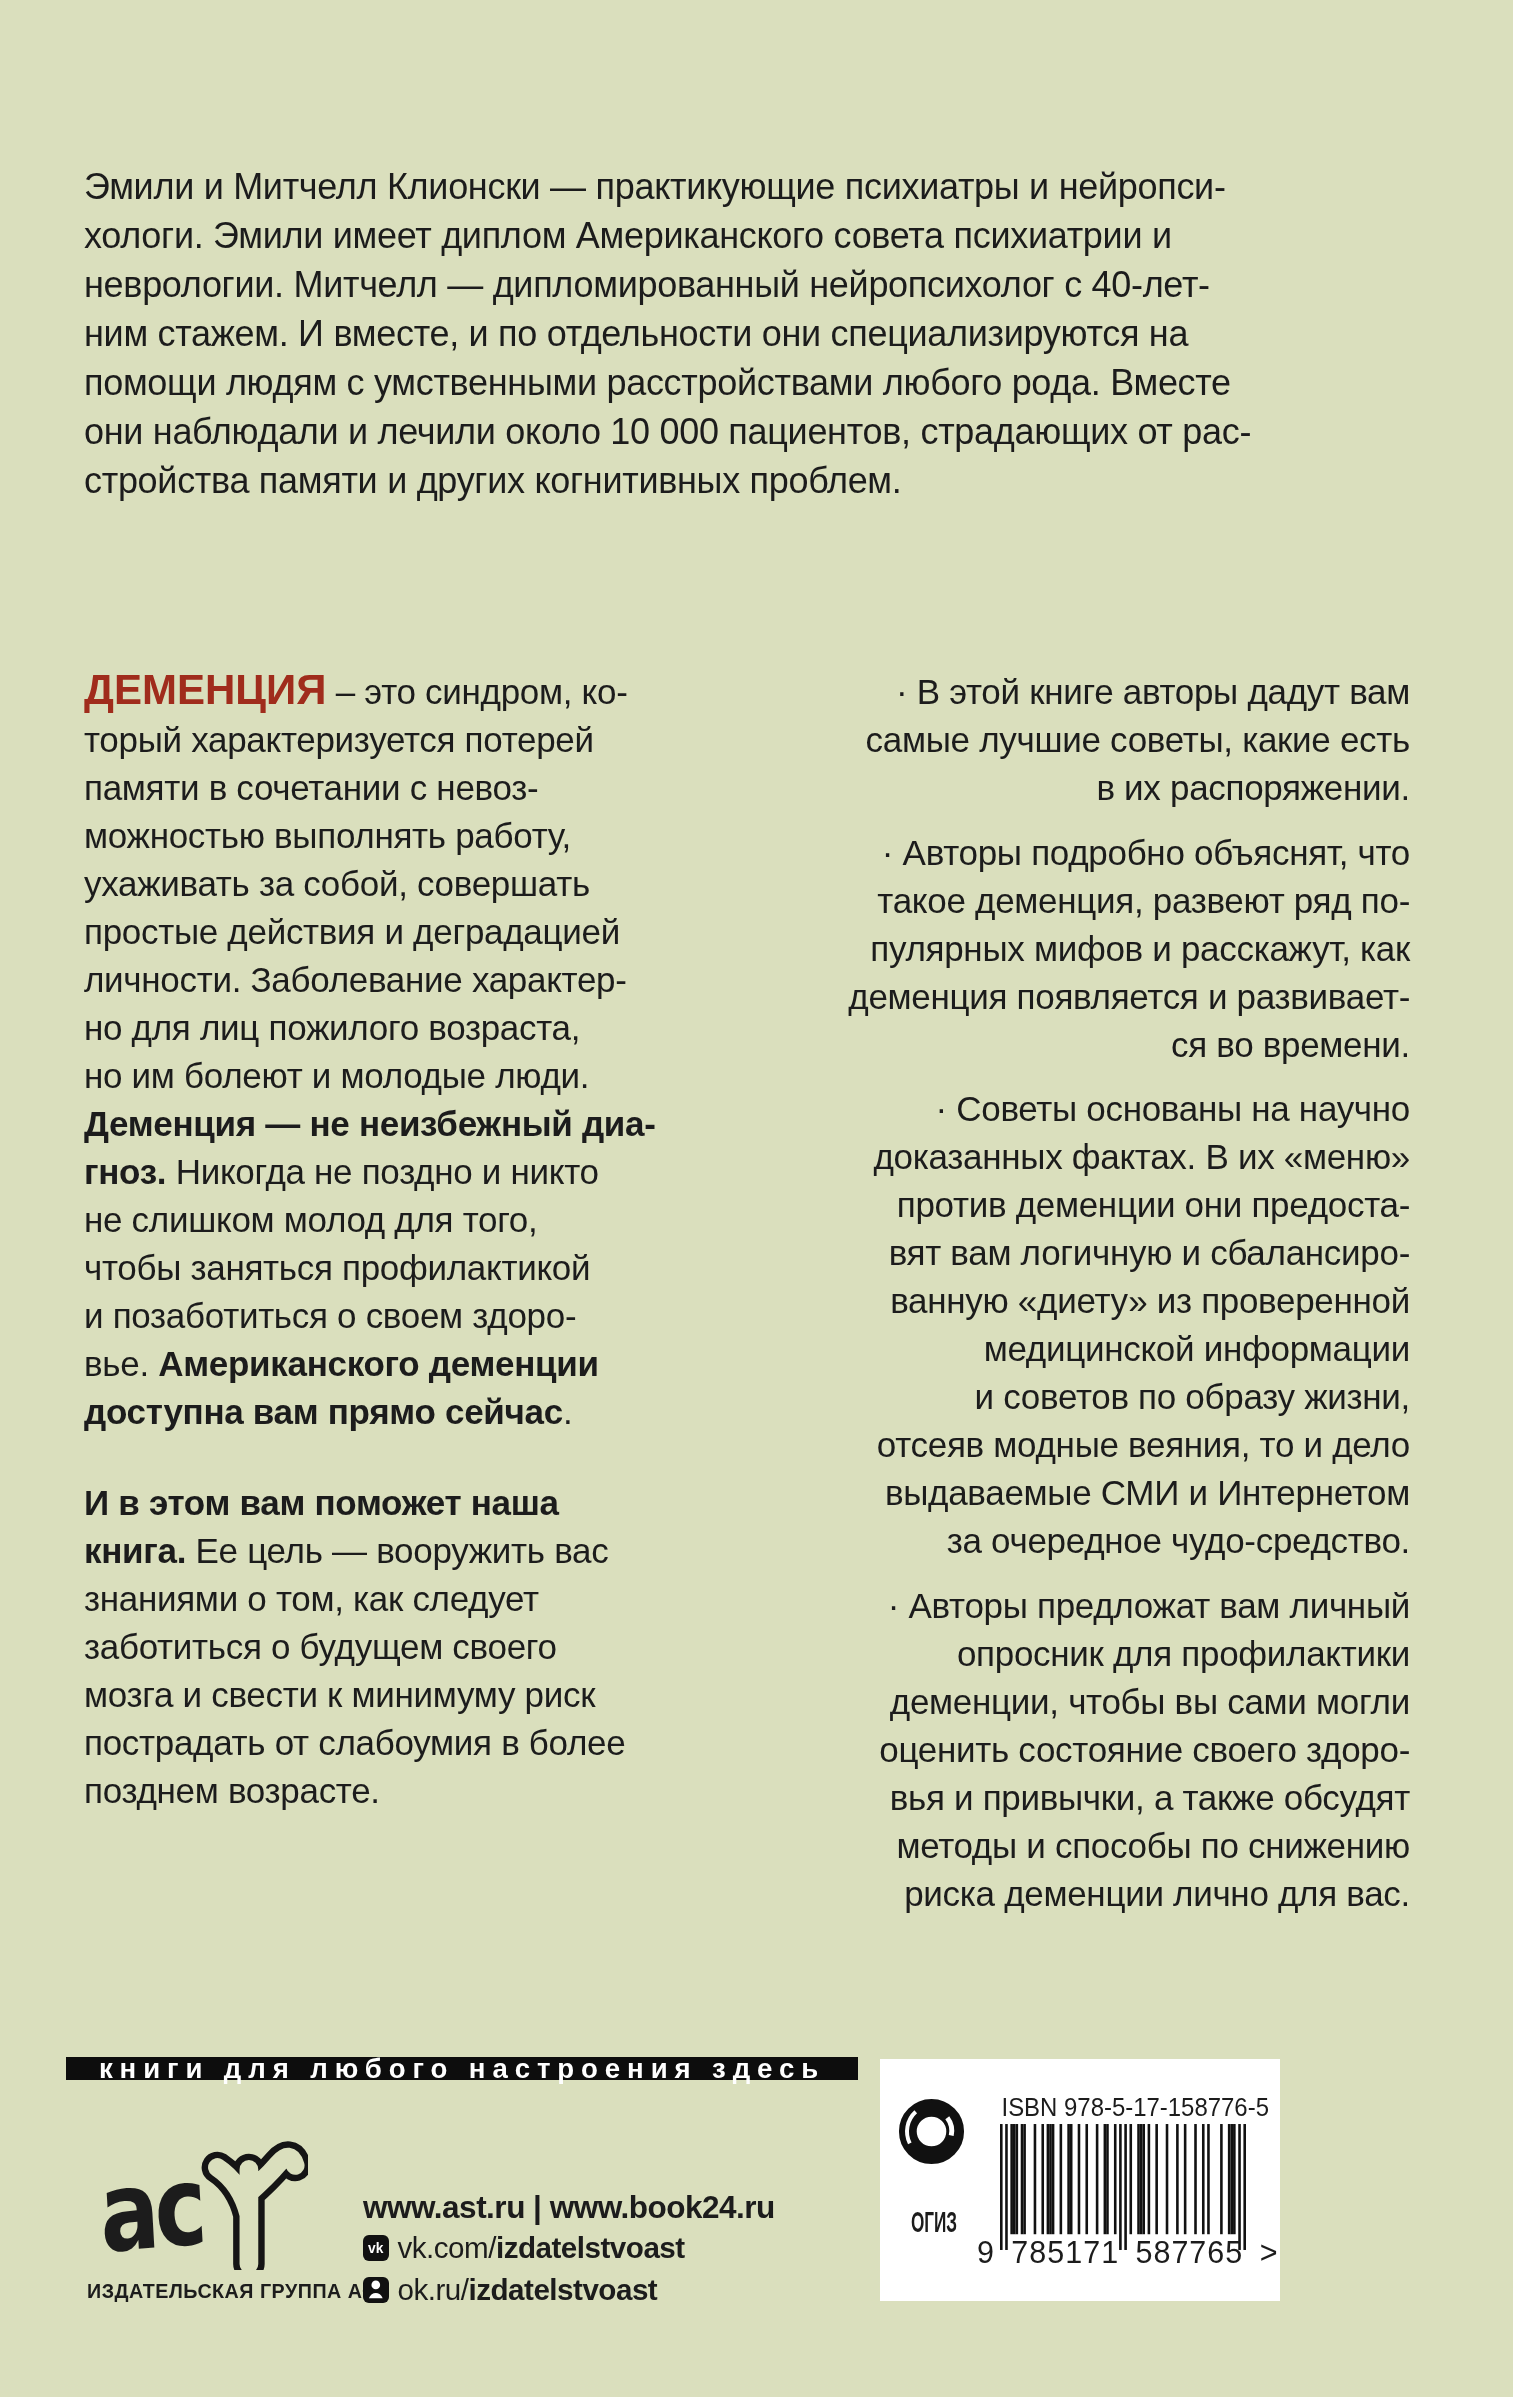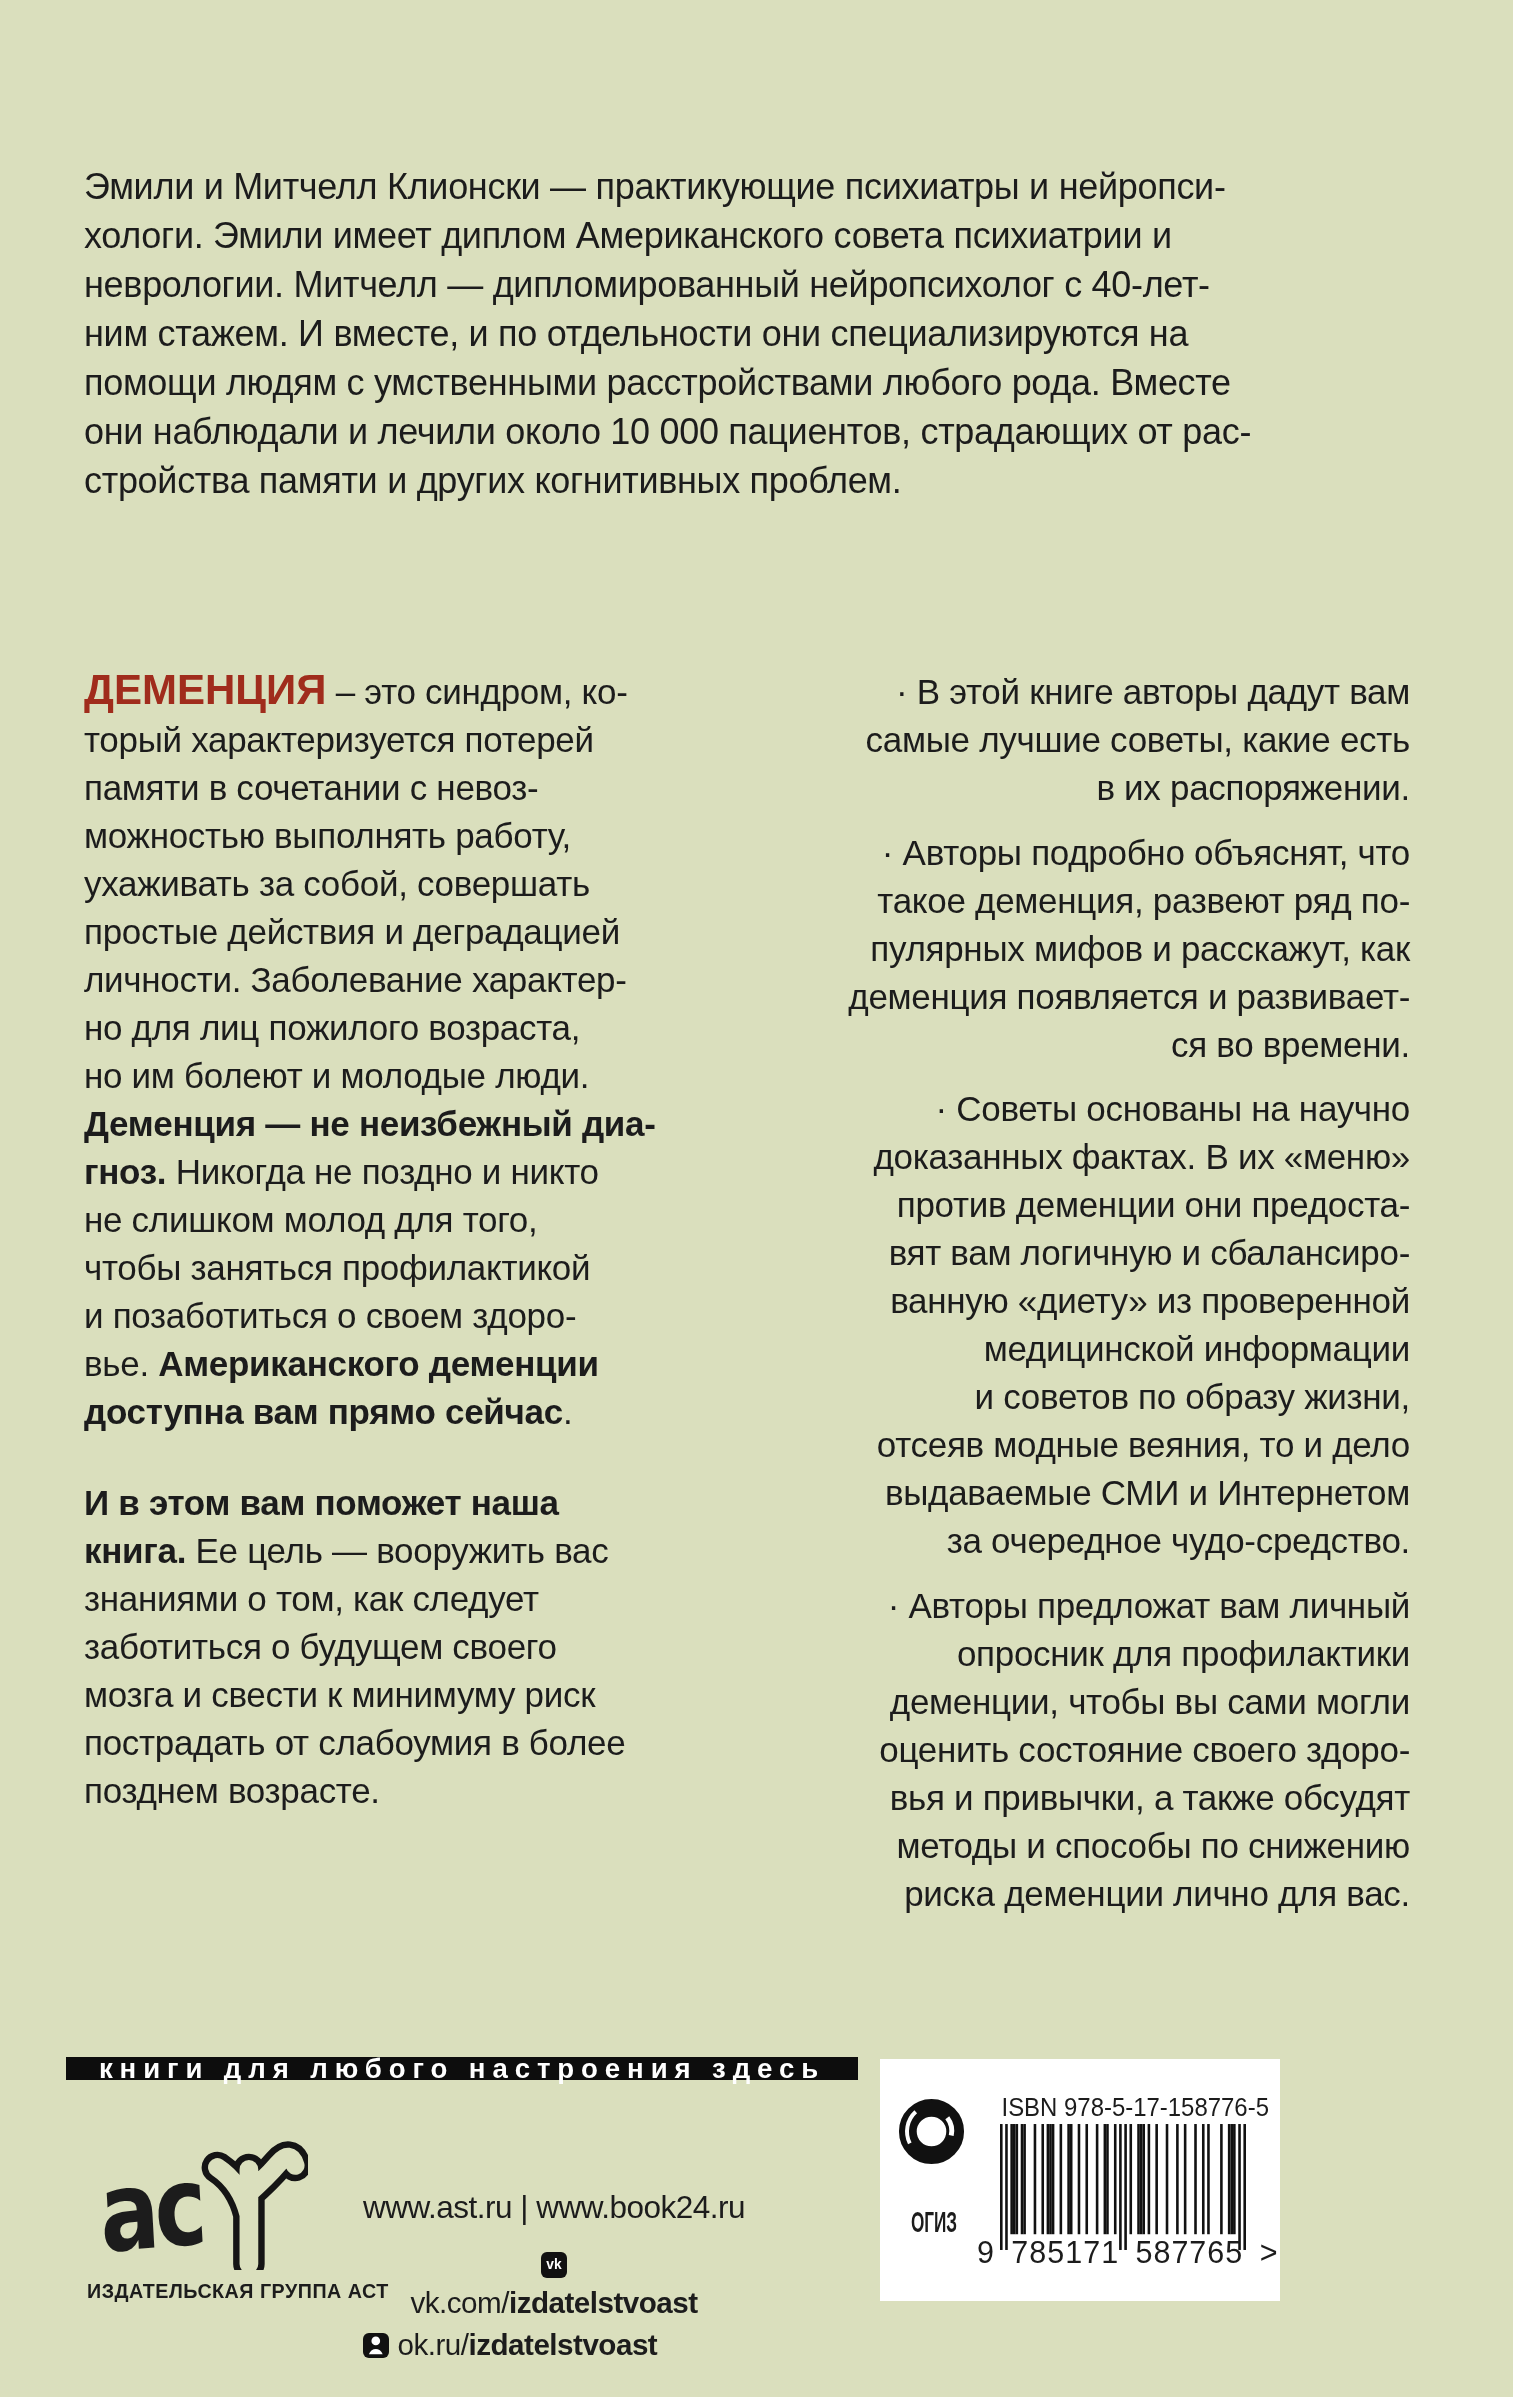--- a/index.html
+++ b/index.html
@@ -47,23 +47,23 @@
     font-size:110px;line-height:1;letter-spacing:-5.9px;
     transform:scaleX(0.8) rotate(-4deg);transform-origin:left bottom;
   }
   .ast-cactus{position:absolute;left:91px;top:0;}
   .ast-caption{
     position:absolute;left:0;top:160px;width:248px;
     font-size:19.7px;font-weight:700;letter-spacing:0.5px;white-space:nowrap;
   }
 
   .links-block{position:absolute;left:363px;top:2189px;}
-  .url-line{font-size:31.5px;font-weight:400;letter-spacing:-0.5px;}
+  .url-line{font-size:31.5px;font-weight:700;letter-spacing:-0.5px;}
   .social-line{display:flex;align-items:center;gap:8.9px;font-size:29.6px;margin-top:7.9px;letter-spacing:-0.5px;}
-  .social-line.first{margin-top:26px;flex-direction:column;}
+  .social-line.first{margin-top:5px;}
   .sq-icon{
     width:25.6px;height:25.6px;background:#111;border-radius:5.9px;flex:0 0 auto;
     display:flex;align-items:center;justify-content:center;
   }
   .vk-glyph{color:#fff;font-size:13.8px;font-weight:700;letter-spacing:0;}
 
   .isbn-card{position:absolute;left:880px;top:2059px;width:400px;height:242px;background:#ffffff;}
   .ogiz{position:absolute;left:15.8px;top:37px;}
   .ogiz-label{
     position:absolute;left:15.8px;top:146px;width:71px;text-align:center;

